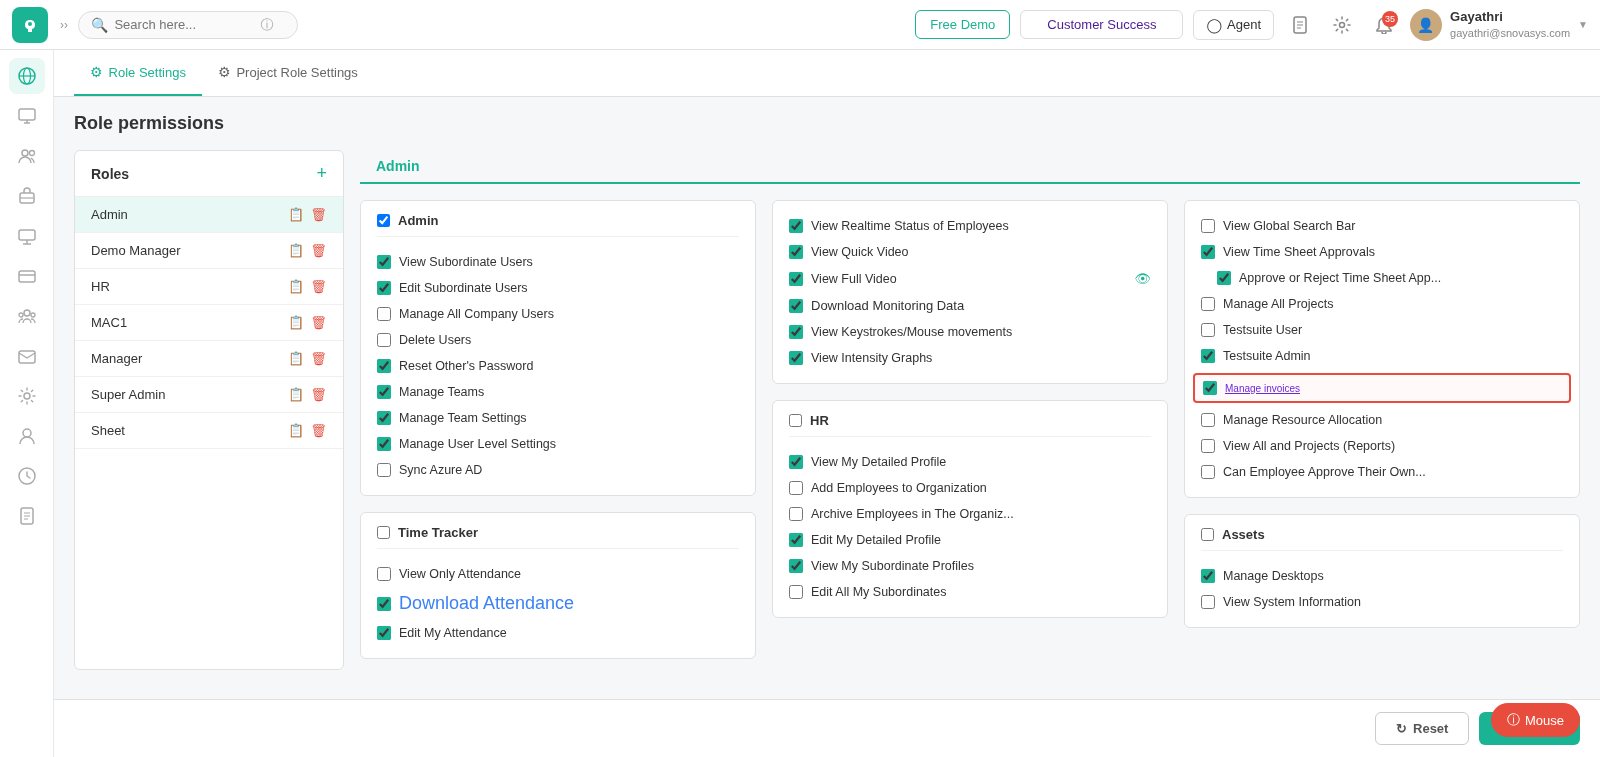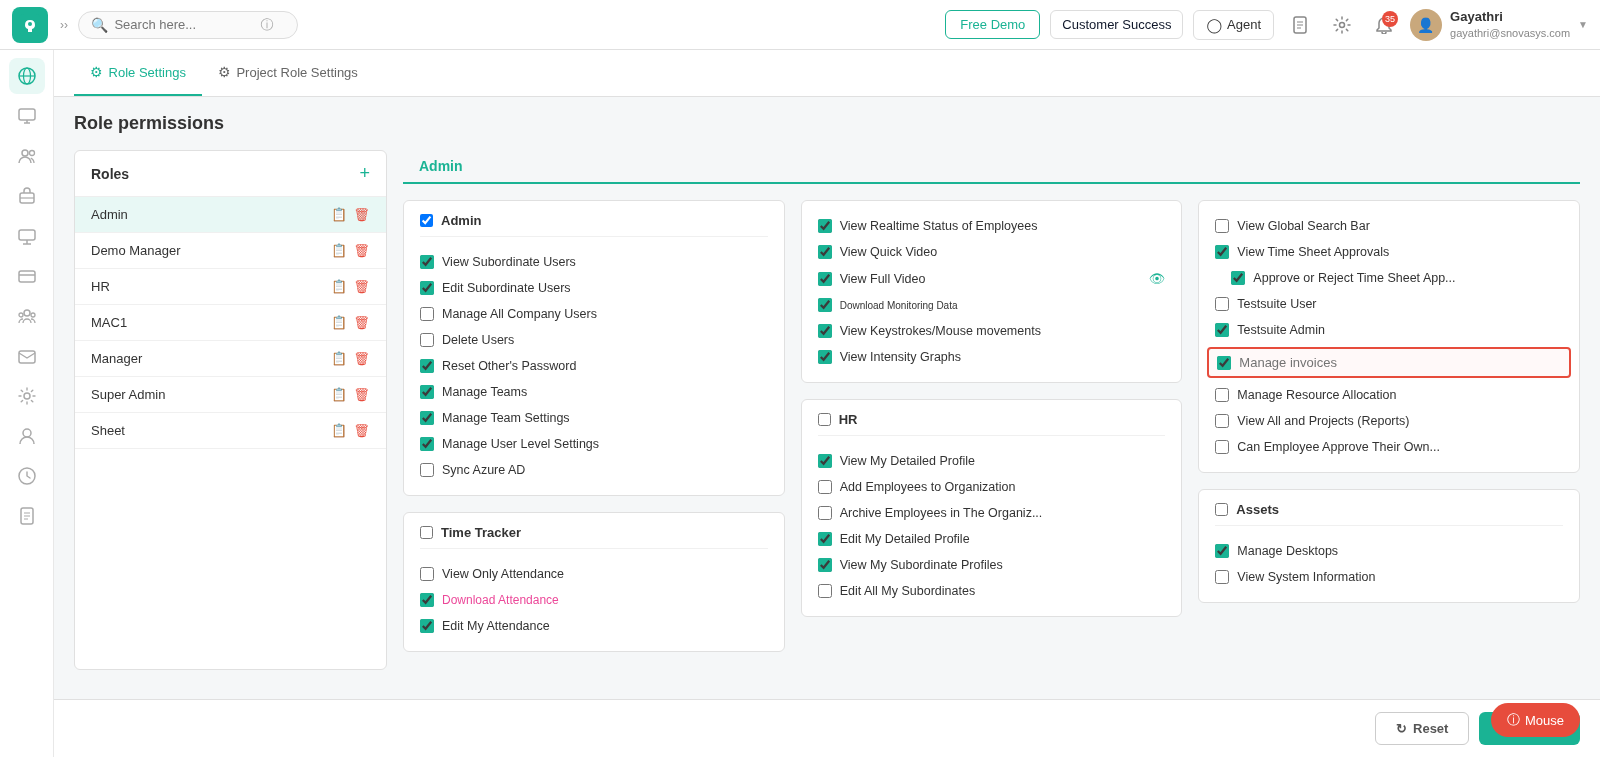--- a/index.html
+++ b/index.html
@@ -12,21 +12,21 @@
       padding: 0 12px; gap: 10px; position: relative; z-index: 10;
     }
     .logo-btn { width: 36px; height: 36px; background: #1ab394; border-radius: 8px; display: flex; align-items: center; justify-content: center; color: #fff; font-weight: bold; font-size: 16px; flex-shrink: 0; }
     .nav-expand { color: #999; font-size: 12px; margin-left: 2px; flex-shrink: 0; cursor: pointer; }
     .search-box { display: flex; align-items: center; border: 1px solid #ddd; border-radius: 20px; padding: 4px 12px; gap: 6px; width: 220px; background: #fafafa; }
     .search-box input { border: none; background: transparent; outline: none; font-size: 13px; color: #888; width: 140px; }
     .search-info { color: #aaa; font-size: 13px; cursor: pointer; }
     .nav-spacer { flex: 1; }
     .nav-btn { border: 1px solid #ddd; border-radius: 6px; padding: 6px 14px; background: #fff; cursor: pointer; font-size: 13px; color: #333; }
     .nav-btn.primary-outline { border-color: #1ab394; color: #1ab394; }
-    .customer-success-btn { border: 1px solid #ddd; border-radius: 6px; padding: 6px 11px; background: #fff; cursor: pointer; font-size: 13px; color: #0f172a; }
+    .customer-success-btn { border: 1px solid #ddd; border-radius: 6px; padding: 6px 26px; background: #fff; cursor: pointer; font-size: 13px; color: #4c1d95; }
     .agent-btn { display: flex; align-items: center; gap: 5px; border: 1px solid #ddd; border-radius: 6px; padding: 6px 12px; background: #fff; cursor: pointer; font-size: 13px; color: #333; }
     .nav-icon-btn { width: 32px; height: 32px; display: flex; align-items: center; justify-content: center; cursor: pointer; color: #666; position: relative; border-radius: 4px; }
     .badge { position: absolute; top: 2px; right: 2px; background: #e74c3c; color: #fff; border-radius: 50%; width: 16px; height: 16px; font-size: 9px; display: flex; align-items: center; justify-content: center; }
     .user-area { display: flex; align-items: center; gap: 8px; cursor: pointer; }
     .avatar { width: 32px; height: 32px; border-radius: 50%; background: #c9a87c; display: flex; align-items: center; justify-content: center; color: #fff; font-size: 14px; }
     .user-info { line-height: 1.3; }
     .user-name { font-size: 13px; font-weight: 600; color: #333; }
     .user-email { font-size: 11px; color: #888; }
     .chevron-down { color: #999; font-size: 10px; }
 
@@ -45,21 +45,21 @@
     .tab.active { color: #1ab394; border-bottom-color: #1ab394; }
     .tab-icon { font-size: 14px; }
 
     
     .page-body { flex: 1; overflow: auto; padding: 16px 20px; }
     .page-title { font-size: 18px; font-weight: 600; color: #333; margin-bottom: 16px; }
 
     .roles-permissions-layout { display: flex; gap: 16px; height: calc(100% - 50px); }
 
     
-    .roles-panel { width: 313px; flex-shrink: 0; background: #fff; border: 1px solid #e0e0e0; border-radius: 6px; overflow: hidden; }
+    .roles-panel { width: 270px; flex-shrink: 0; background: #fff; border: 1px solid #e0e0e0; border-radius: 6px; overflow: hidden; }
     .roles-panel-header { display: flex; align-items: center; justify-content: space-between; padding: 12px 16px; border-bottom: 1px solid #eee; }
     .roles-panel-title { font-weight: 700; font-size: 14px; color: #333; }
     .add-role-btn { color: #1ab394; font-size: 18px; cursor: pointer; background: none; border: none; }
     .role-item { display: flex; align-items: center; justify-content: space-between; padding: 10px 16px; cursor: pointer; border-bottom: 1px solid #f0f0f0; }
     .role-item.active { background: #e8f8f5; }
     .role-name { font-size: 13px; color: #333; }
     .role-actions { display: flex; gap: 6px; }
     .role-action-icon { color: #1ab394; font-size: 13px; cursor: pointer; }
 
     
@@ -359,21 +359,21 @@
         <input type="checkbox" style="">
         <span>Time Tracker</span>
       </div>
                   <div class="perm-item">
         <input type="checkbox" style="accent-color: rgb(26, 179, 148); width: 14px; height: 14px; flex-shrink: 0;">
         <span style="font-size:12.5px; color:#333;">View Only Attendance</span>
 
       </div>
                   <div class="perm-item">
         <input type="checkbox" checked="" style="accent-color: rgb(26, 179, 148); width: 14px; height: 14px; flex-shrink: 0;">
-        <span style="font-size:12px; color:#ec4899;">Download Attendance</span>
+        <span style="font-size:18px; color:#3b82f6;">Download Attendance</span>
 
       </div>
                   <div class="perm-item">
         <input type="checkbox" checked="" style="accent-color: rgb(26, 179, 148); width: 14px; height: 14px; flex-shrink: 0;">
         <span style="font-size:12.5px; color:#333;">Edit My Attendance</span>
 
       </div>
                 </div>
               </div>
 
@@ -389,21 +389,21 @@
         <span style="font-size:12.5px; color:#333;">View Quick Video</span>
 
       </div>
                   <div class="perm-item">
         <input type="checkbox" checked="" style="accent-color: rgb(26, 179, 148); width: 14px; height: 14px; flex-shrink: 0;">
         <span style="font-size:12.5px; color:#333;">View Full Video</span>
         <span class="eye-icon">👁</span>
       </div>
                   <div class="perm-item">
         <input type="checkbox" checked="" style="accent-color: rgb(26, 179, 148); width: 14px; height: 14px; flex-shrink: 0;">
-        <span style="font-size:10px; color:#333;">Download Monitoring Data</span>
+        <span style="font-size:13px; color:#333;">Download Monitoring Data</span>
 
       </div>
                   <div class="perm-item">
         <input type="checkbox" checked="" style="accent-color: rgb(26, 179, 148); width: 14px; height: 14px; flex-shrink: 0;">
         <span style="font-size:12.5px; color:#333;">View Keystrokes/Mouse movements</span>
 
       </div>
                   <div class="perm-item">
         <input type="checkbox" checked="" style="accent-color: rgb(26, 179, 148); width: 14px; height: 14px; flex-shrink: 0;">
         <span style="font-size:12.5px; color:#333;">View Intensity Graphs</span>
@@ -457,29 +457,33 @@
                   <div style="display: flex; align-items: center; gap: 8px; padding: 6px 0px;">
       <input type="checkbox" checked="" style="accent-color: rgb(26, 179, 148); width: 14px; height: 14px; flex-shrink: 0;">
       <span style="font-size:12.5px; color:#333;">View Time Sheet Approvals</span>
     </div>
                   <div style="display: flex; align-items: center; gap: 8px; padding: 6px 16px;">
       <input type="checkbox" checked="" style="accent-color: rgb(26, 179, 148); width: 14px; height: 14px; flex-shrink: 0;">
       <span style="font-size:12.5px; color:#333;">Approve or Reject Time Sheet App...</span>
     </div>
                   <div style="display: flex; align-items: center; gap: 8px; padding: 6px 0px;">
       <input type="checkbox" style="accent-color: rgb(26, 179, 148); width: 14px; height: 14px; flex-shrink: 0;">
+      <span style="font-size:12.5px; color:#333;">Manage All Projects</span>
+    </div>
+                  <div style="display: flex; align-items: center; gap: 8px; padding: 6px 0px;">
+      <input type="checkbox" style="accent-color: rgb(26, 179, 148); width: 14px; height: 14px; flex-shrink: 0;">
       <span style="font-size:12.5px; color:#333;">Testsuite User</span>
     </div>
                   <div style="display: flex; align-items: center; gap: 8px; padding: 6px 0px;">
       <input type="checkbox" checked="" style="accent-color: rgb(26, 179, 148); width: 14px; height: 14px; flex-shrink: 0;">
       <span style="font-size:12.5px; color:#333;">Testsuite Admin</span>
     </div>
                   <div style="display: flex; align-items: center; gap: 8px; padding: 6px 8px; margin: 4px -8px; border: 2px solid rgb(231, 76, 60); border-radius: 4px; background: rgb(255, 249, 249);">
       <input type="checkbox" checked="" style="accent-color: rgb(26, 179, 148); width: 14px; height: 14px; flex-shrink: 0;">
-      <span style="font-size:13px; color:#737373;">Manage invoices</span>
+      <span style="font-size:10px; color:#6d28d9;text-decoration:underline;">Manage invoices</span>
     </div>
                   <div style="display: flex; align-items: center; gap: 8px; padding: 6px 0px;">
       <input type="checkbox" style="accent-color: rgb(26, 179, 148); width: 14px; height: 14px; flex-shrink: 0;">
       <span style="font-size:12.5px; color:#333;">Manage Resource Allocation</span>
     </div>
                   <div style="display: flex; align-items: center; gap: 8px; padding: 6px 0px;">
       <input type="checkbox" style="accent-color: rgb(26, 179, 148); width: 14px; height: 14px; flex-shrink: 0;">
       <span style="font-size:12.5px; color:#333;">View All and Projects (Reports)</span>
     </div>
                   <div style="display: flex; align-items: center; gap: 8px; padding: 6px 0px;">

